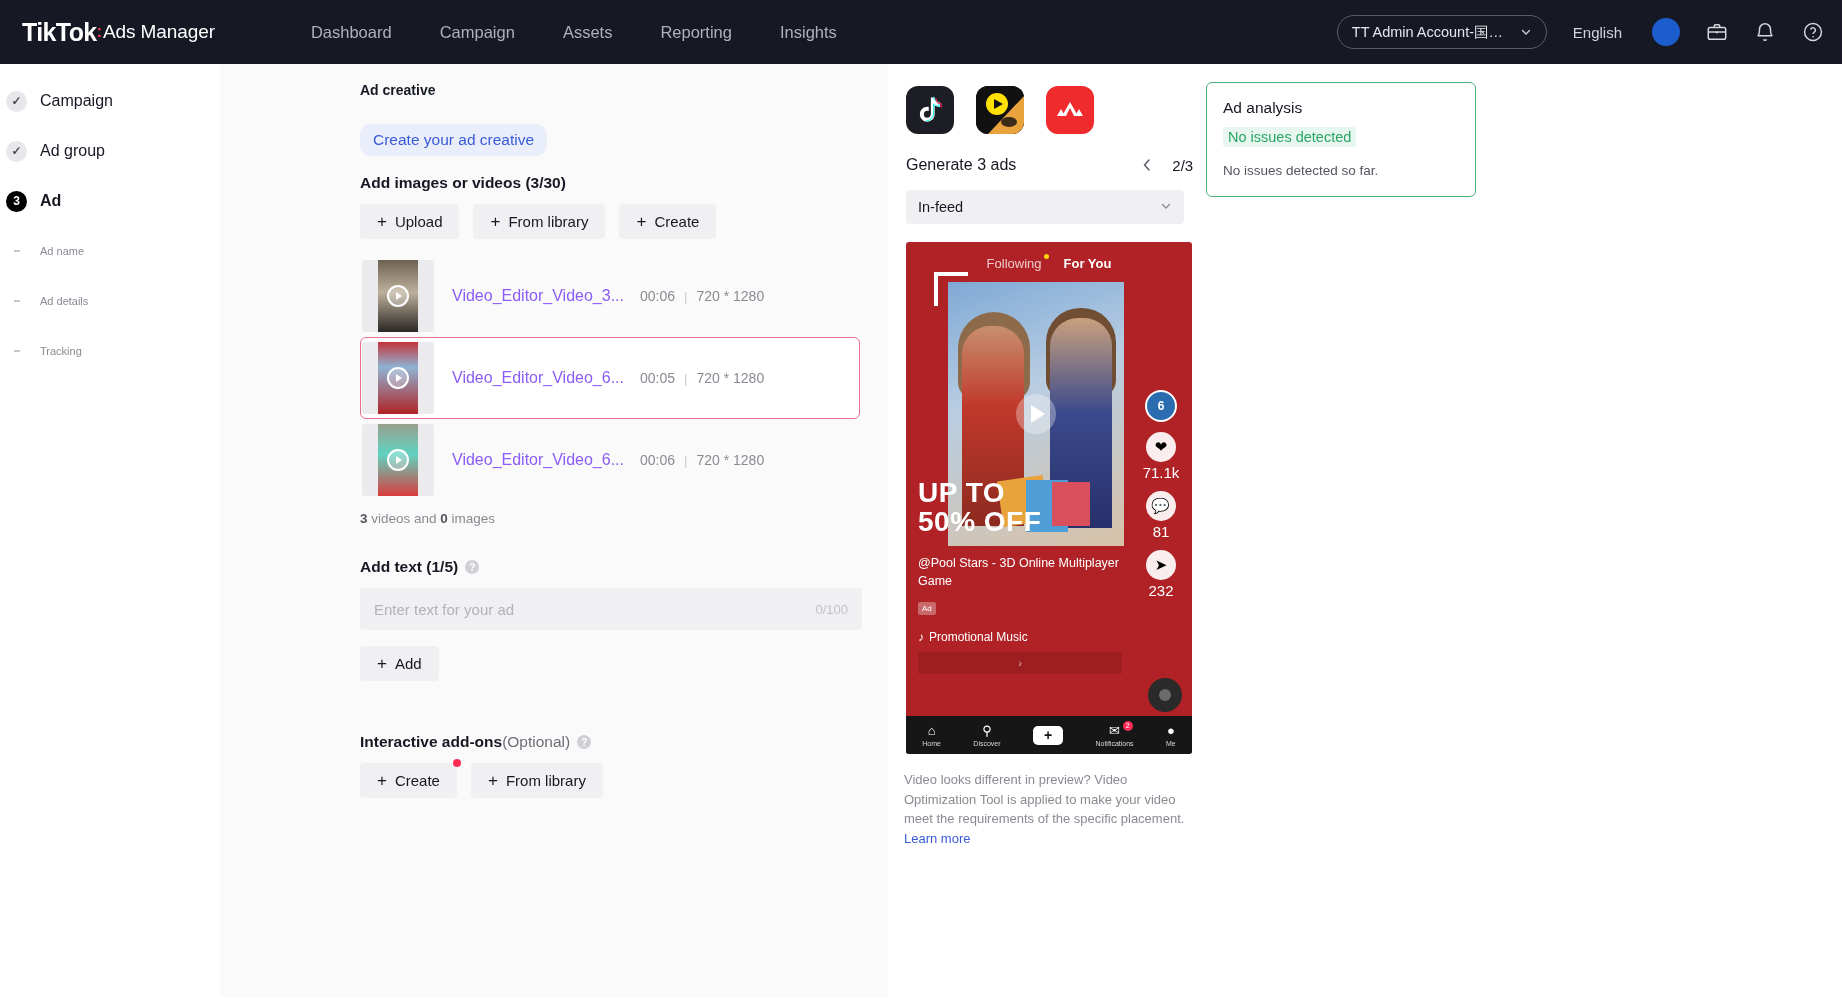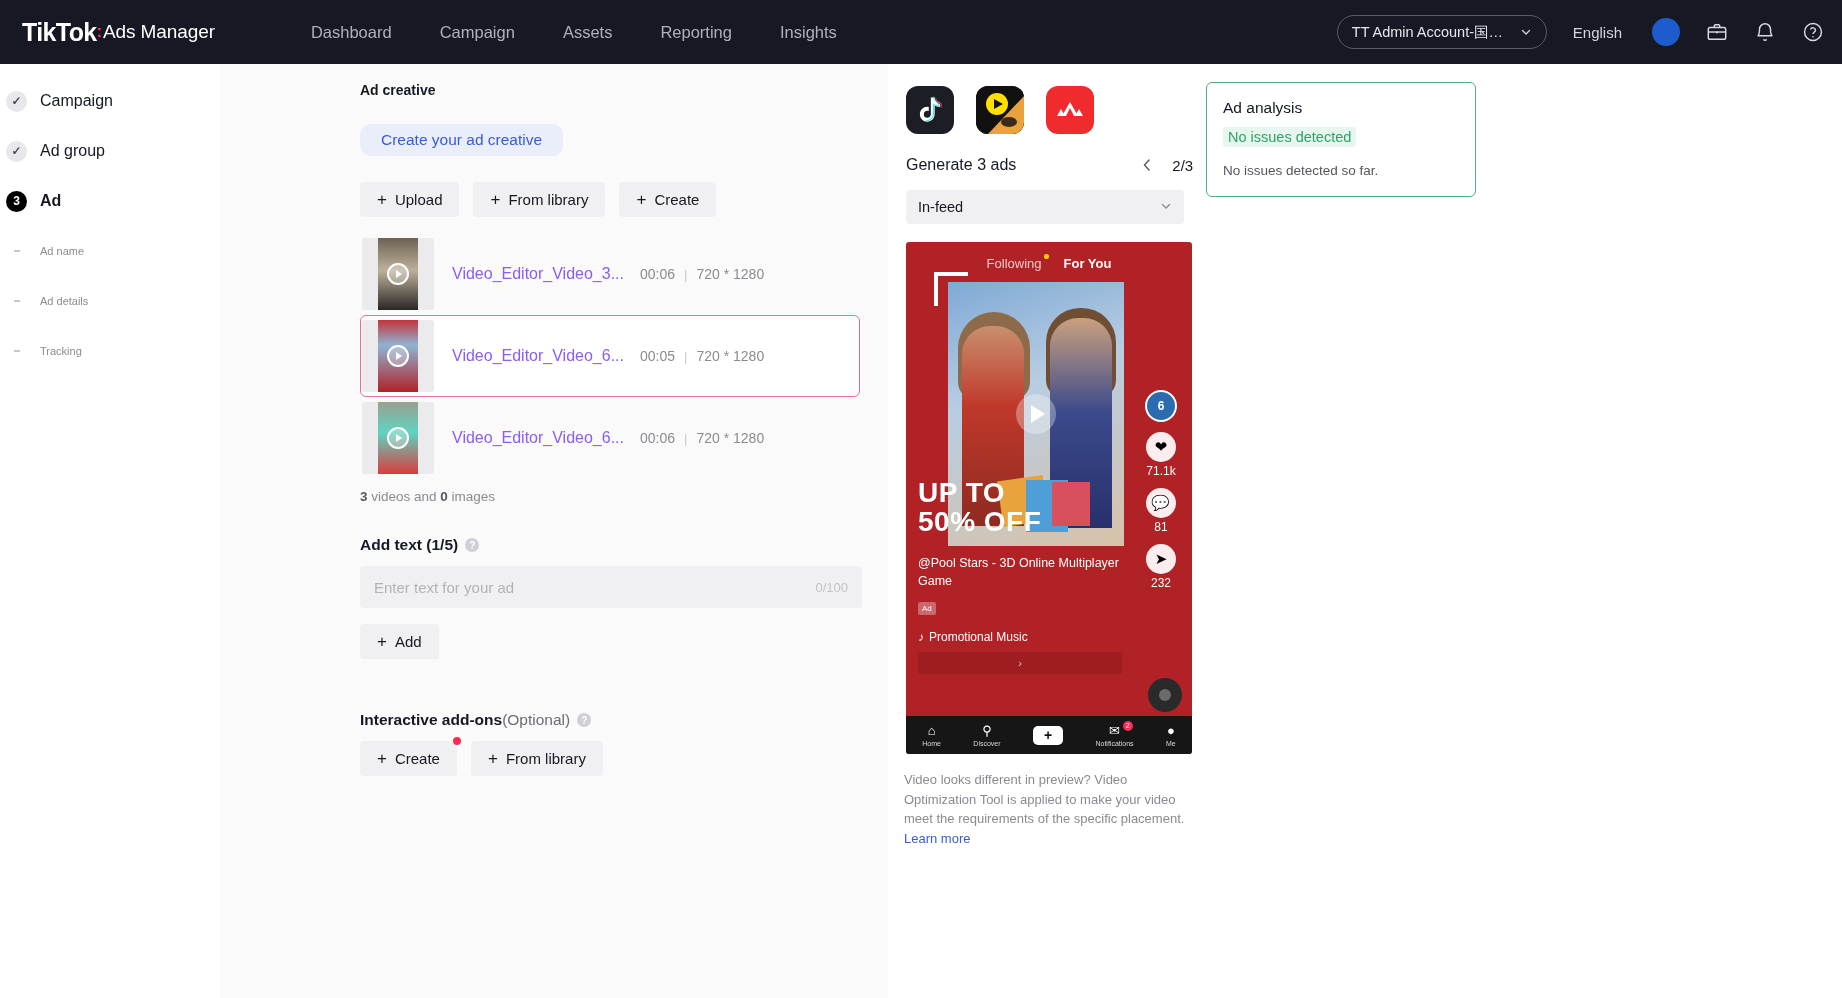--- a/index.html
+++ b/index.html
@@ -71,21 +71,21 @@
   
   .center {
     position: absolute; top: 64px; left: 220px; width: 668px; height: 934px;
     background: #fafafa; overflow: hidden;
   }
   .center-inner { padding: 18px 28px 0 140px; }
   .page-title { font-size: 14px; font-weight: bold; color: #161823; margin-bottom: 26px; }
   .creative-tab {
     display: inline-block; background: #eaeefb; color: #3a5bd9;
     font-size: 15.5px; font-weight: 500; border-radius: 11px;
-    padding: 7px 21px; cursor: pointer; margin-bottom: 26px;
+    padding: 7px 13px; cursor: pointer; margin-bottom: 18px;
   }
   .sec-title {
     font-size: 15.5px; font-weight: bold; color: #161823;
     display: flex; align-items: center; margin-bottom: 12px;
   }
   .sec-title .opt { font-weight: normal; color: #6d6d78; }
   .qmark {
     width: 14px; height: 14px; border-radius: 50%; background: #cfcfd6;
     color: #fff; font-size: 10px; display: inline-flex;
     align-items: center; justify-content: center; margin-left: 7px; cursor: pointer;
@@ -248,21 +248,21 @@
   .cta-bar span { color: #e8b6b6; font-size: 11px; }
   .side-actions {
     position: absolute; right: 8px; top: 148px; width: 46px;
     display: flex; flex-direction: column; align-items: center; z-index: 6;
   }
   .sa-item { display: flex; flex-direction: column; align-items: center; margin-bottom: 10px; }
   .sa-icon {
     width: 30px; height: 30px; border-radius: 50%; background: rgba(255,255,255,0.92);
     display: flex; align-items: center; justify-content: center; font-size: 15px;
   }
-  .sa-count { color: #fff; font-size: 12px; margin-top: 2px; }
+  .sa-count { color: #fff; font-size: 15px; margin-top: 2px; }
   .sa-avatar {
     width: 32px; height: 32px; border-radius: 50%; background: #2b6cb0;
     border: 2px solid #fff; display: flex; align-items: center;
     justify-content: center; color: #fff; font-size: 12px; font-weight: bold;
   }
   .disc {
     position: absolute; right: 10px; bottom: 42px; width: 34px; height: 34px;
     border-radius: 50%; background: #2a2a2a; display: flex;
     align-items: center; justify-content: center; z-index: 6;
   }
@@ -387,20 +387,23 @@
         </div>
       <div class="sub-label">Tracking</div>
     </div>
   </div>
 
   <div class="center">
     <div class="center-inner">
       <div class="page-title">Ad creative</div>
       <div class="creative-tab">Create your ad creative</div>
 
+      <div class="sec-title">
+        <span>Add images or videos (3/30)</span>
+      </div>
 
       <div class="btnrow">
         <button class="gbtn">
           <span class="plus">+</span>
             <span>Upload</span>
         </button>
         <button class="gbtn">
           <span class="plus">+</span>
             <span>From library</span>
         </button>

